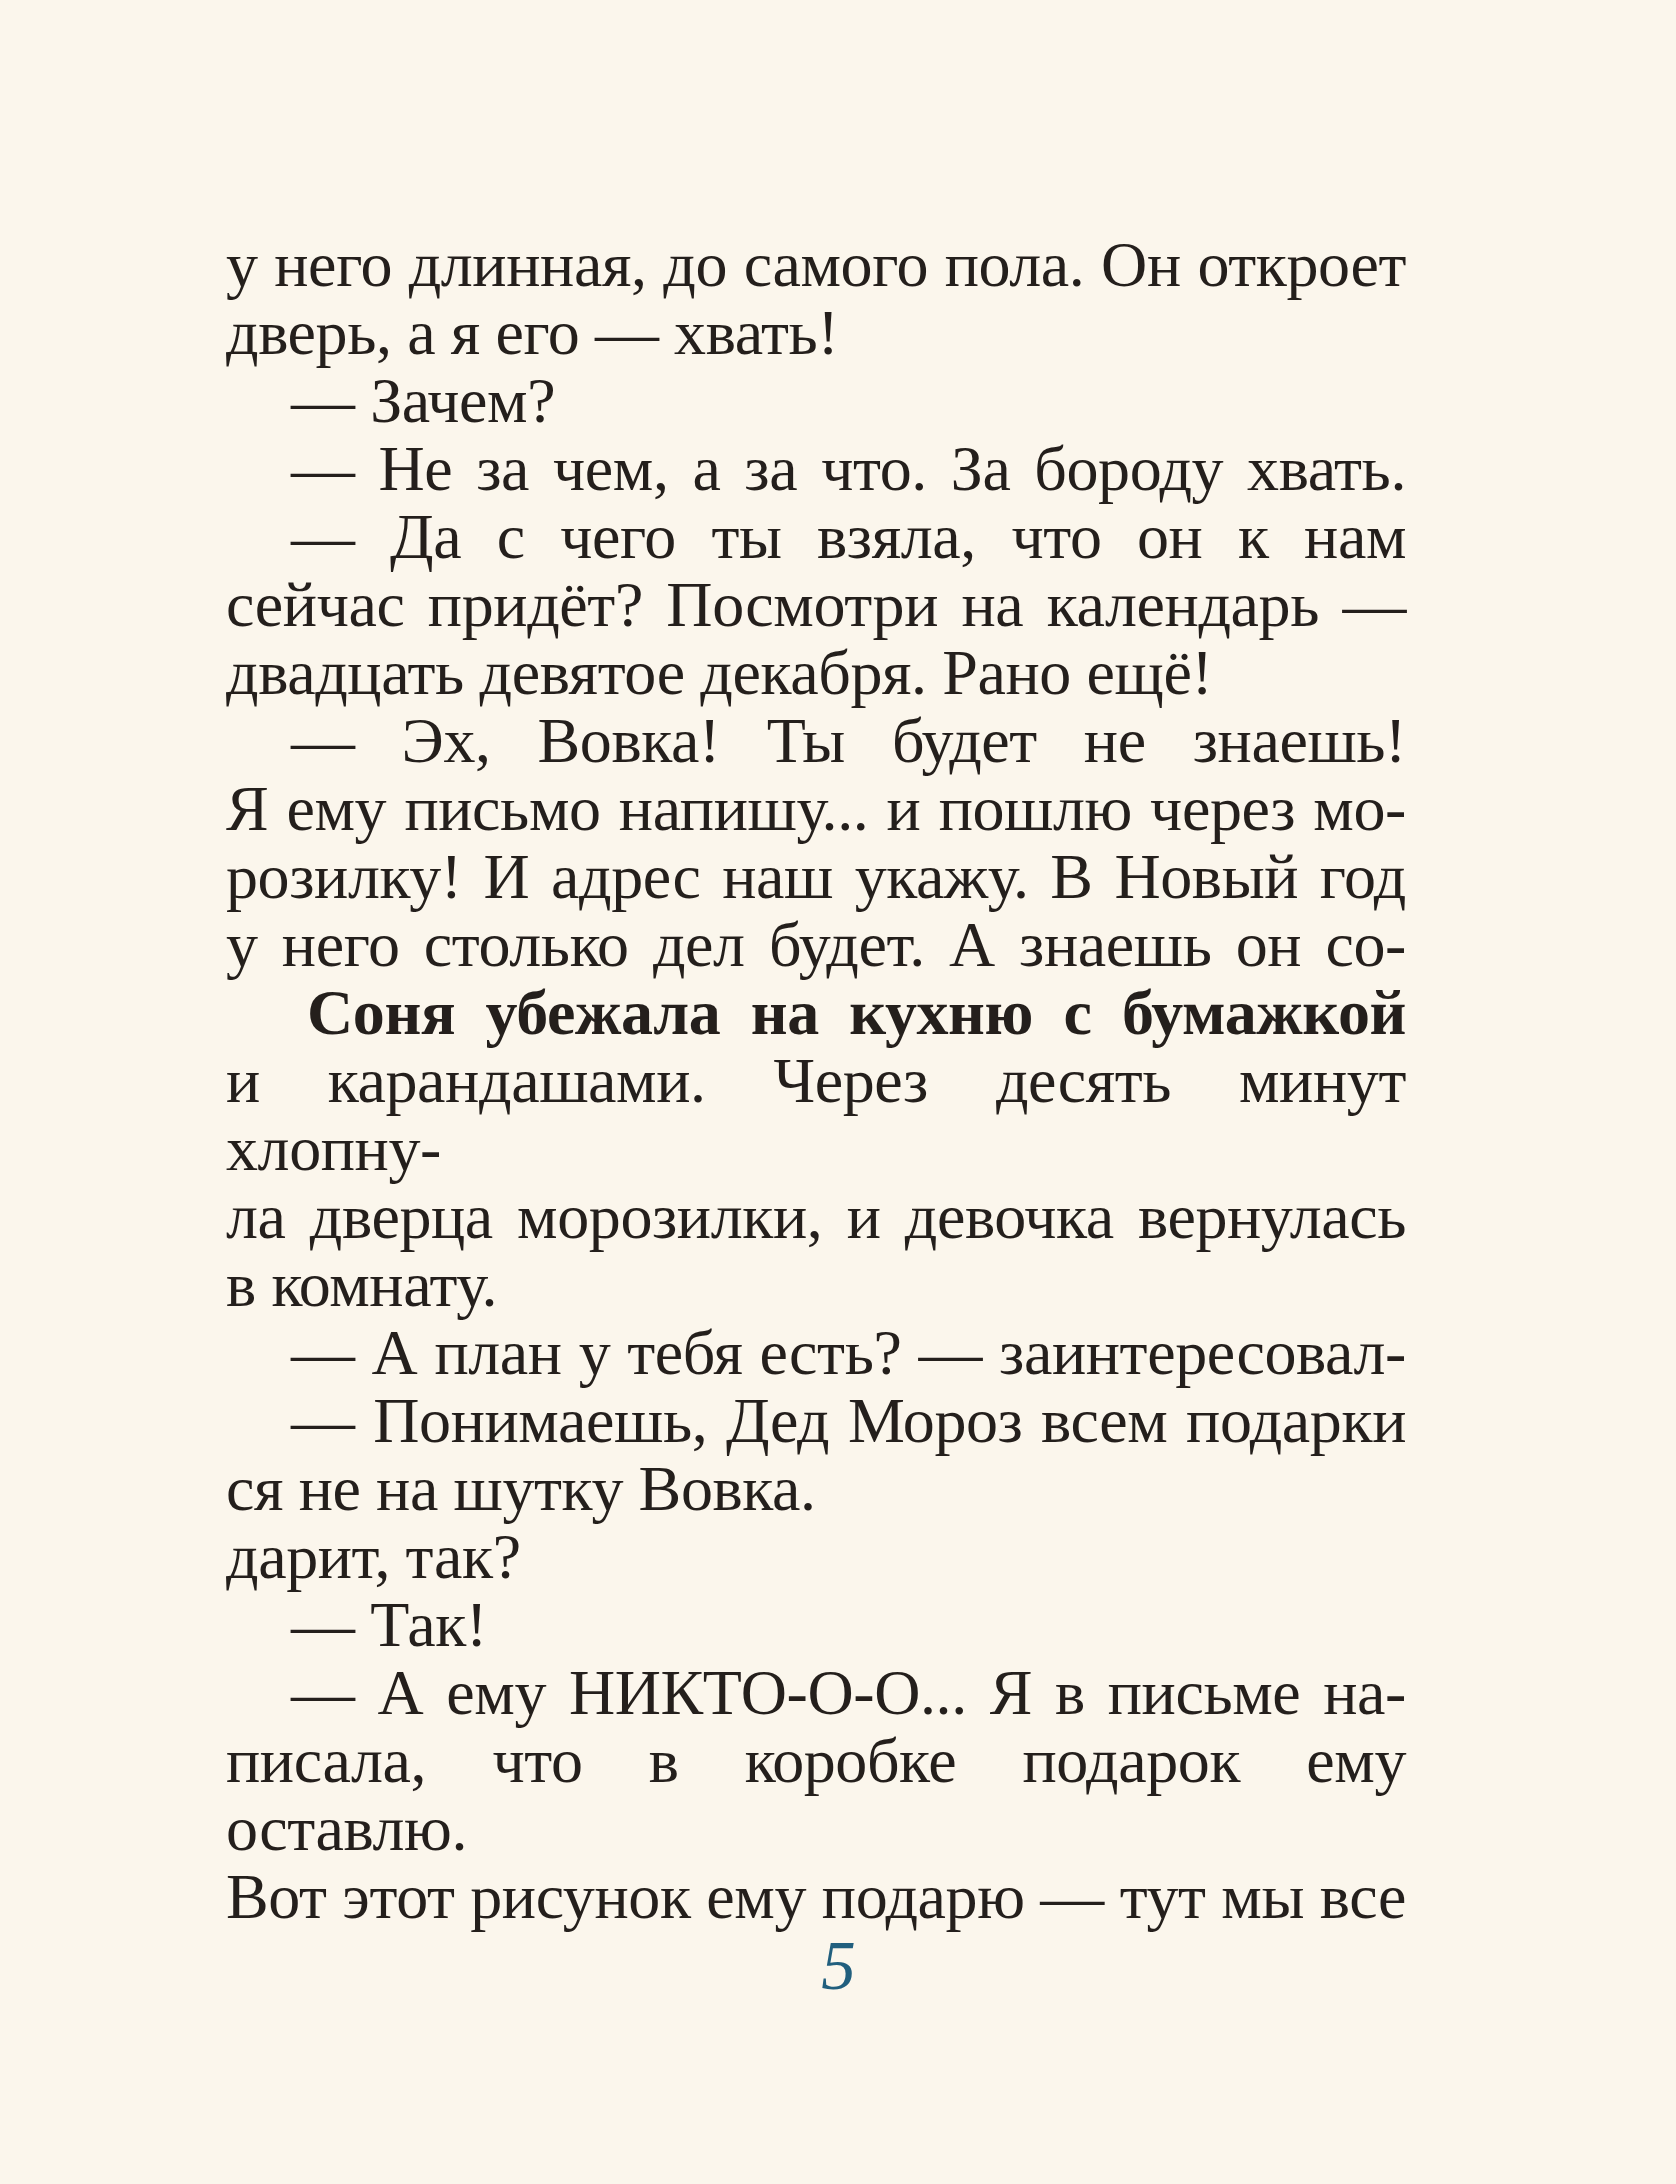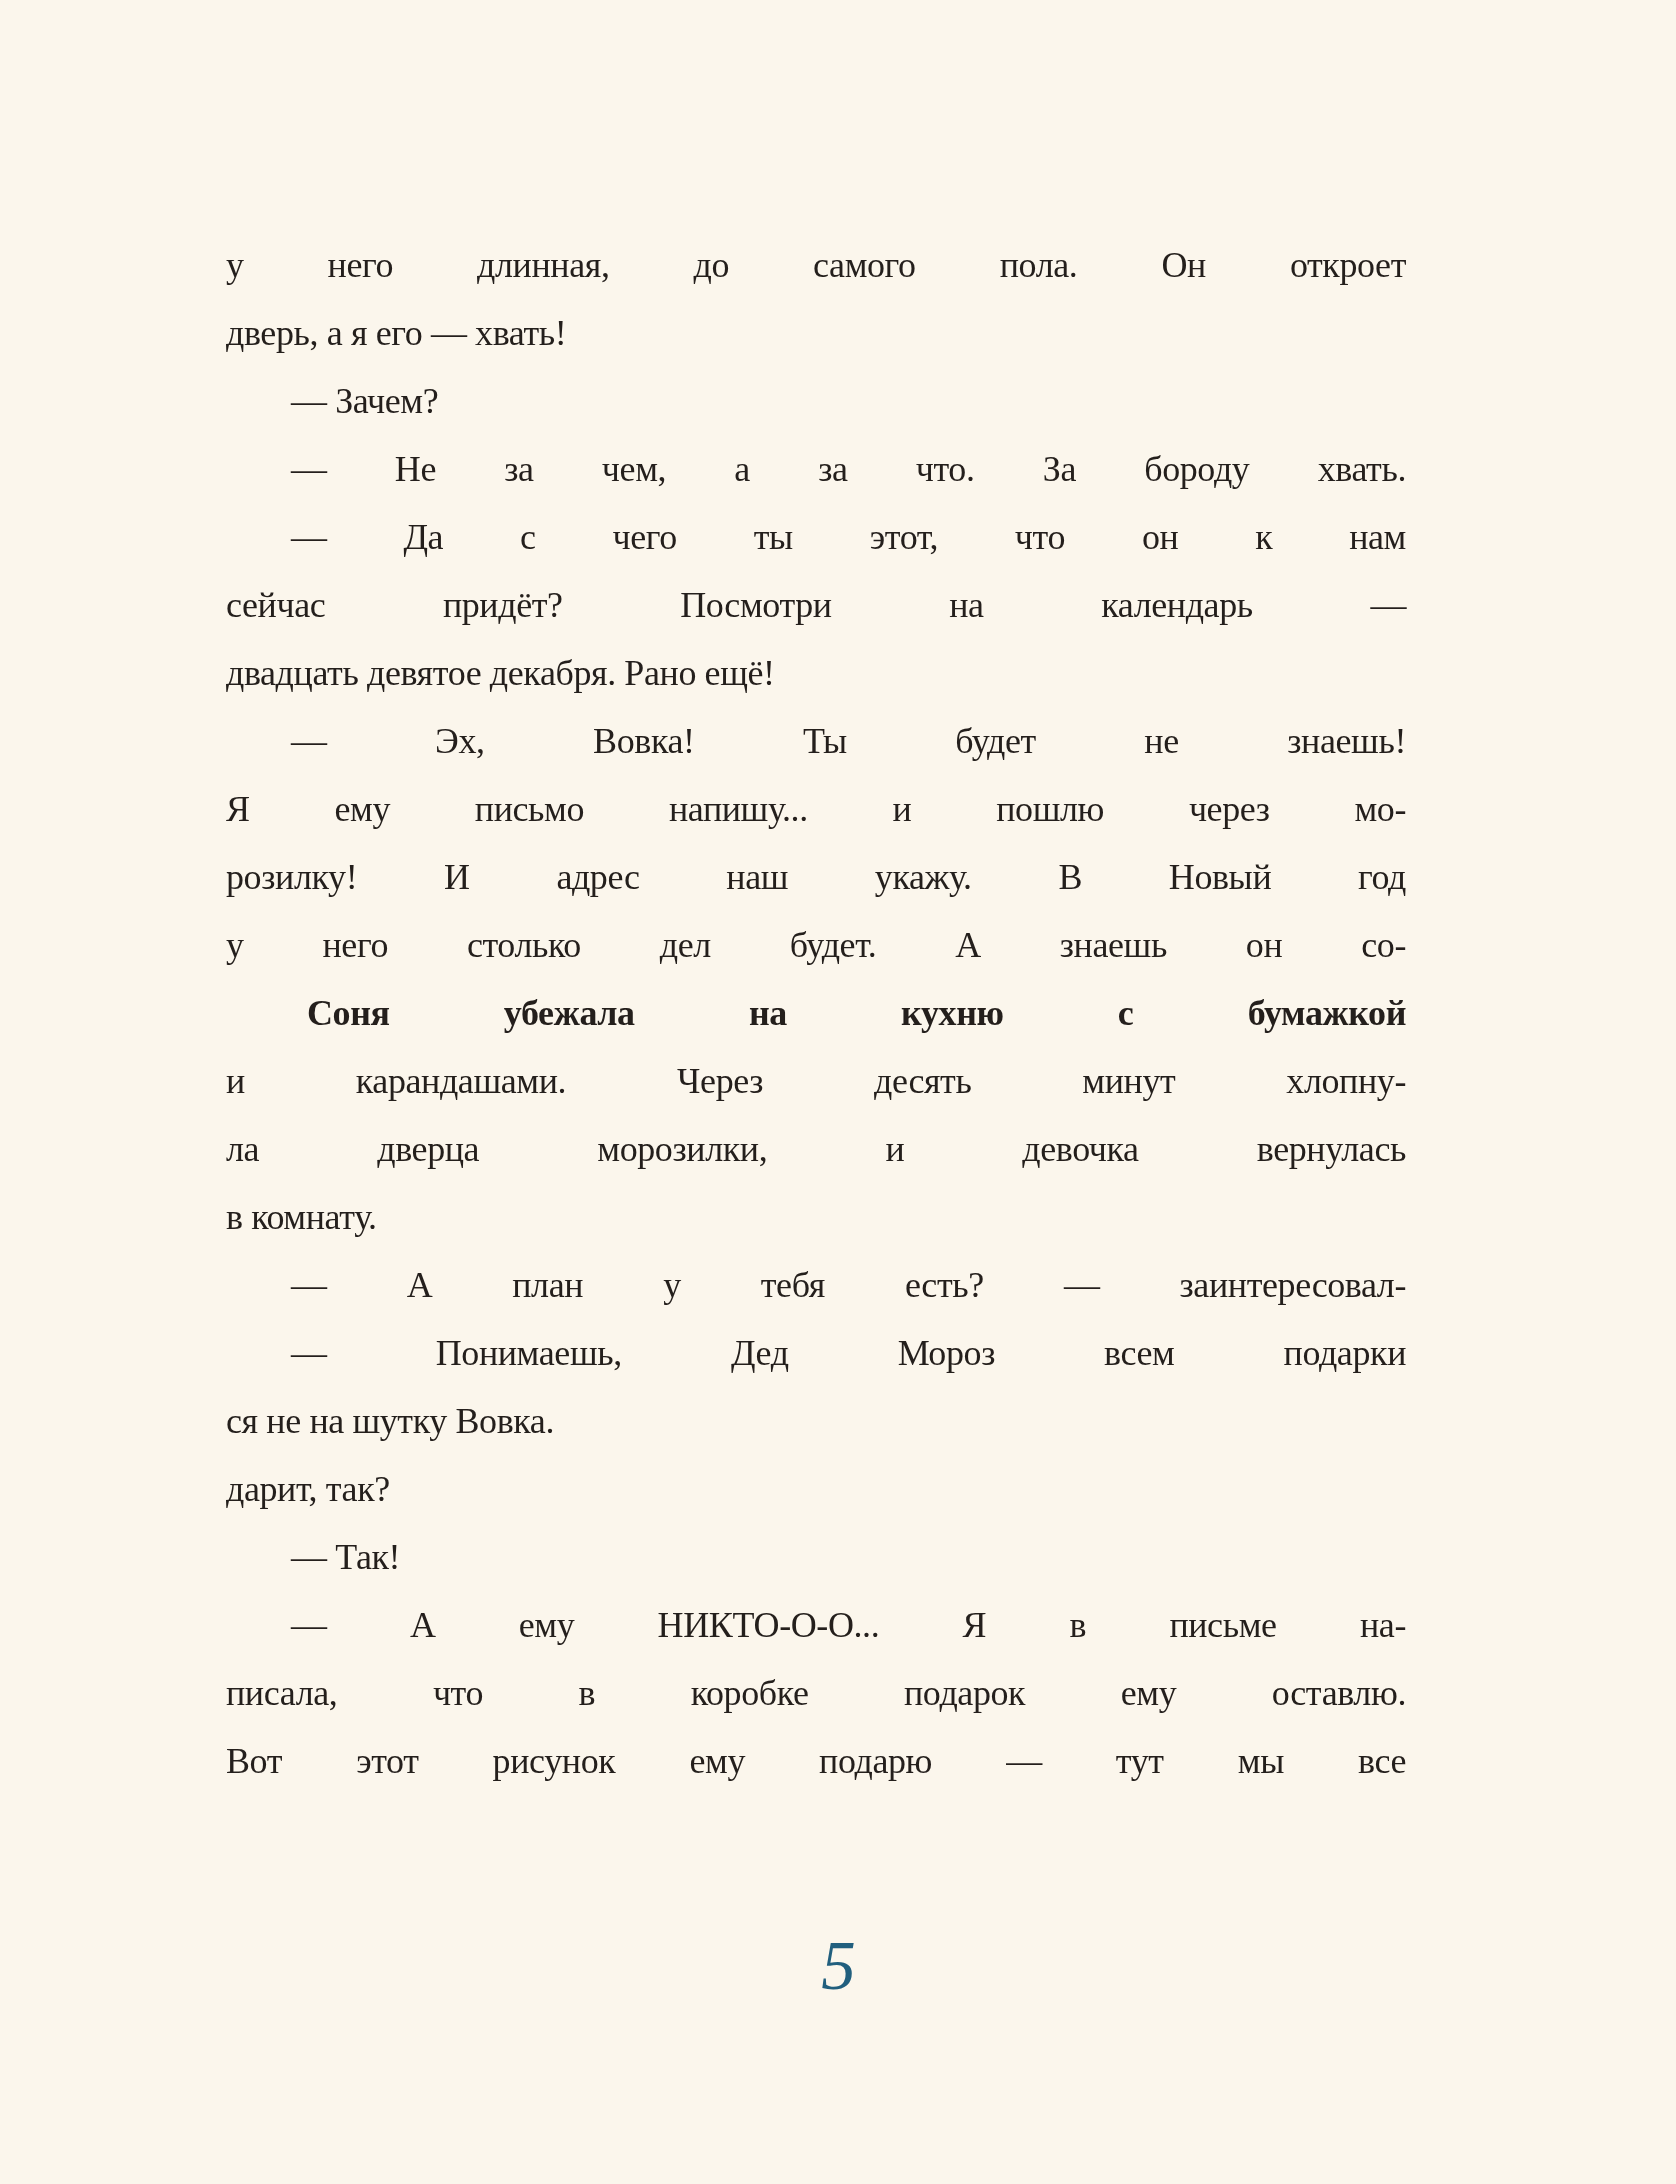--- a/index.html
+++ b/index.html
@@ -15,21 +15,21 @@
     position: relative;
     width: 1677px;
     height: 2185px;
   }
   .text-block {
     position: absolute;
     left: 226px;
     top: 231px;
     width: 1180px;
     font-family: "Liberation Serif", "DejaVu Serif", serif;
-    font-size: 36px;
+    font-size: 64px;
     line-height: 68px;
     letter-spacing: -0.4px;
   }
   .line {
     text-align: center;
     text-align-last: left;
     white-space: normal;
   }
   .line.justify {
     text-align: justify;
@@ -57,21 +57,21 @@
 </style>
 </head>
 <body style="background: rgb(251, 246, 236);">
 
 <div class="page">
   <div class="text-block" id="text-block" style="color: rgb(36, 31, 28);">
       <div class="line justify">у него длинная, до самого пола. Он откроет</div>
       <div class="line">дверь, а я его — хвать!</div>
       <div class="line indent-dash">— Зачем?</div>
       <div class="line justify indent-dash">— Не за чем, а за что. За бороду хвать.</div>
-      <div class="line justify indent-dash">— Да с чего ты этот, что он к нам</div>
+      <div class="line justify indent-dash">— Да с чего ты взяла, что он к нам</div>
       <div class="line justify">сейчас придёт? Посмотри на календарь —</div>
       <div class="line">двадцать девятое декабря. Рано ещё!</div>
       <div class="line justify indent-dash">— Эх, Вовка! Ты будет не знаешь!</div>
       <div class="line justify">Я ему письмо напишу... и пошлю через мо-</div>
       <div class="line justify">розилку! И адрес наш укажу. В Новый год</div>
       <div class="line justify">у него столько дел будет. А знаешь он со-</div>
       <div class="line justify indent-para">Соня убежала на кухню с бумажкой</div>
       <div class="line justify">и карандашами. Через десять минут хлопну-</div>
       <div class="line justify">ла дверца морозилки, и девочка вернулась</div>
       <div class="line">в комнату.</div>

